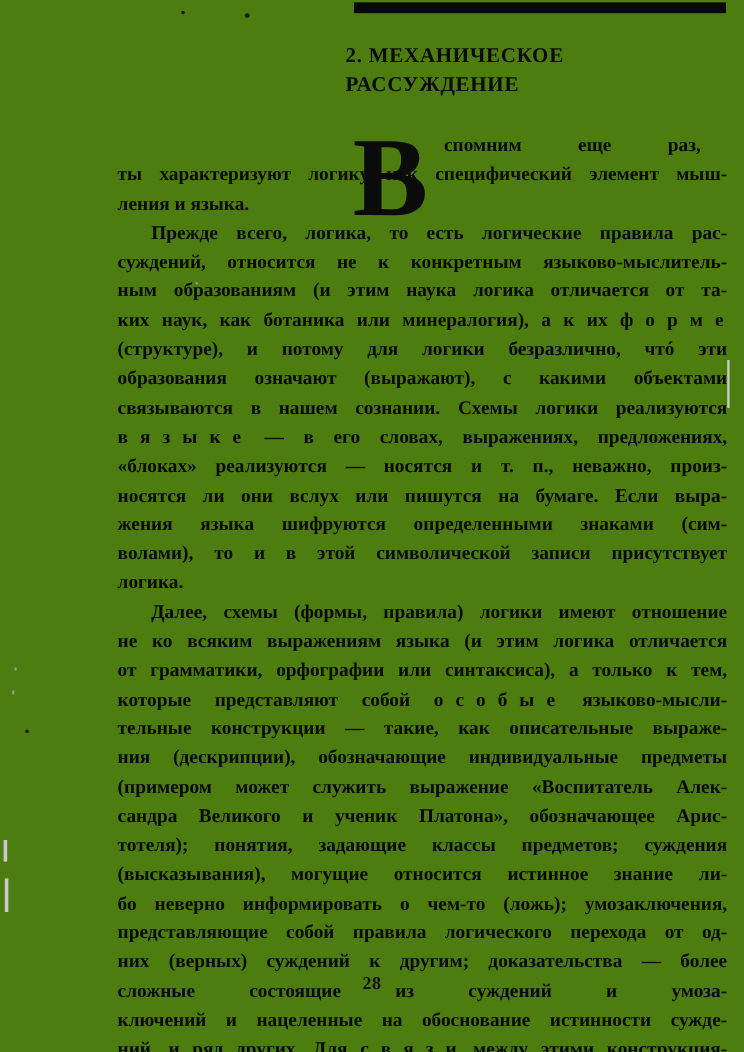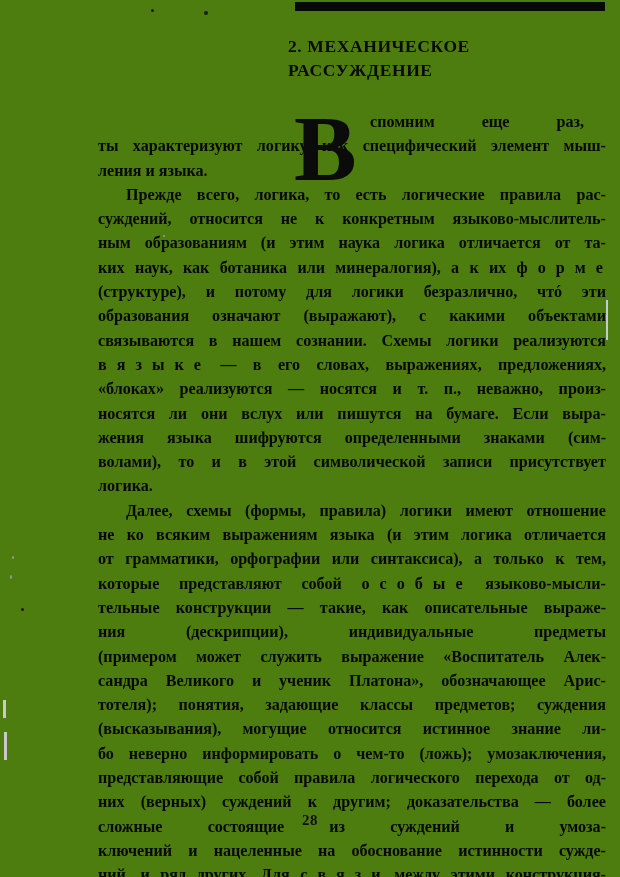--- a/index.html
+++ b/index.html
@@ -324,20 +324,21 @@
             <span><span>конструкции</span></span>
             <span><span>—</span></span>
             <span><span>такие,</span></span>
             <span><span>как</span></span>
             <span><span>описательные</span></span>
             <span><span>выраже-</span></span>
           </span>
           <span class="tline just">
             <span><span class="it">ния</span></span>
             <span><span>(дескрипции),</span></span>
+            <span><span>обозначающие</span></span>
             <span><span>индивидуальные</span></span>
             <span><span>предметы</span></span>
           </span>
           <span class="tline just">
             <span><span>(примером</span></span>
             <span><span>может</span></span>
             <span><span>служить</span></span>
             <span><span>выражение</span></span>
             <span><span>«Воспитатель</span></span>
             <span><span>Алек-</span></span>

